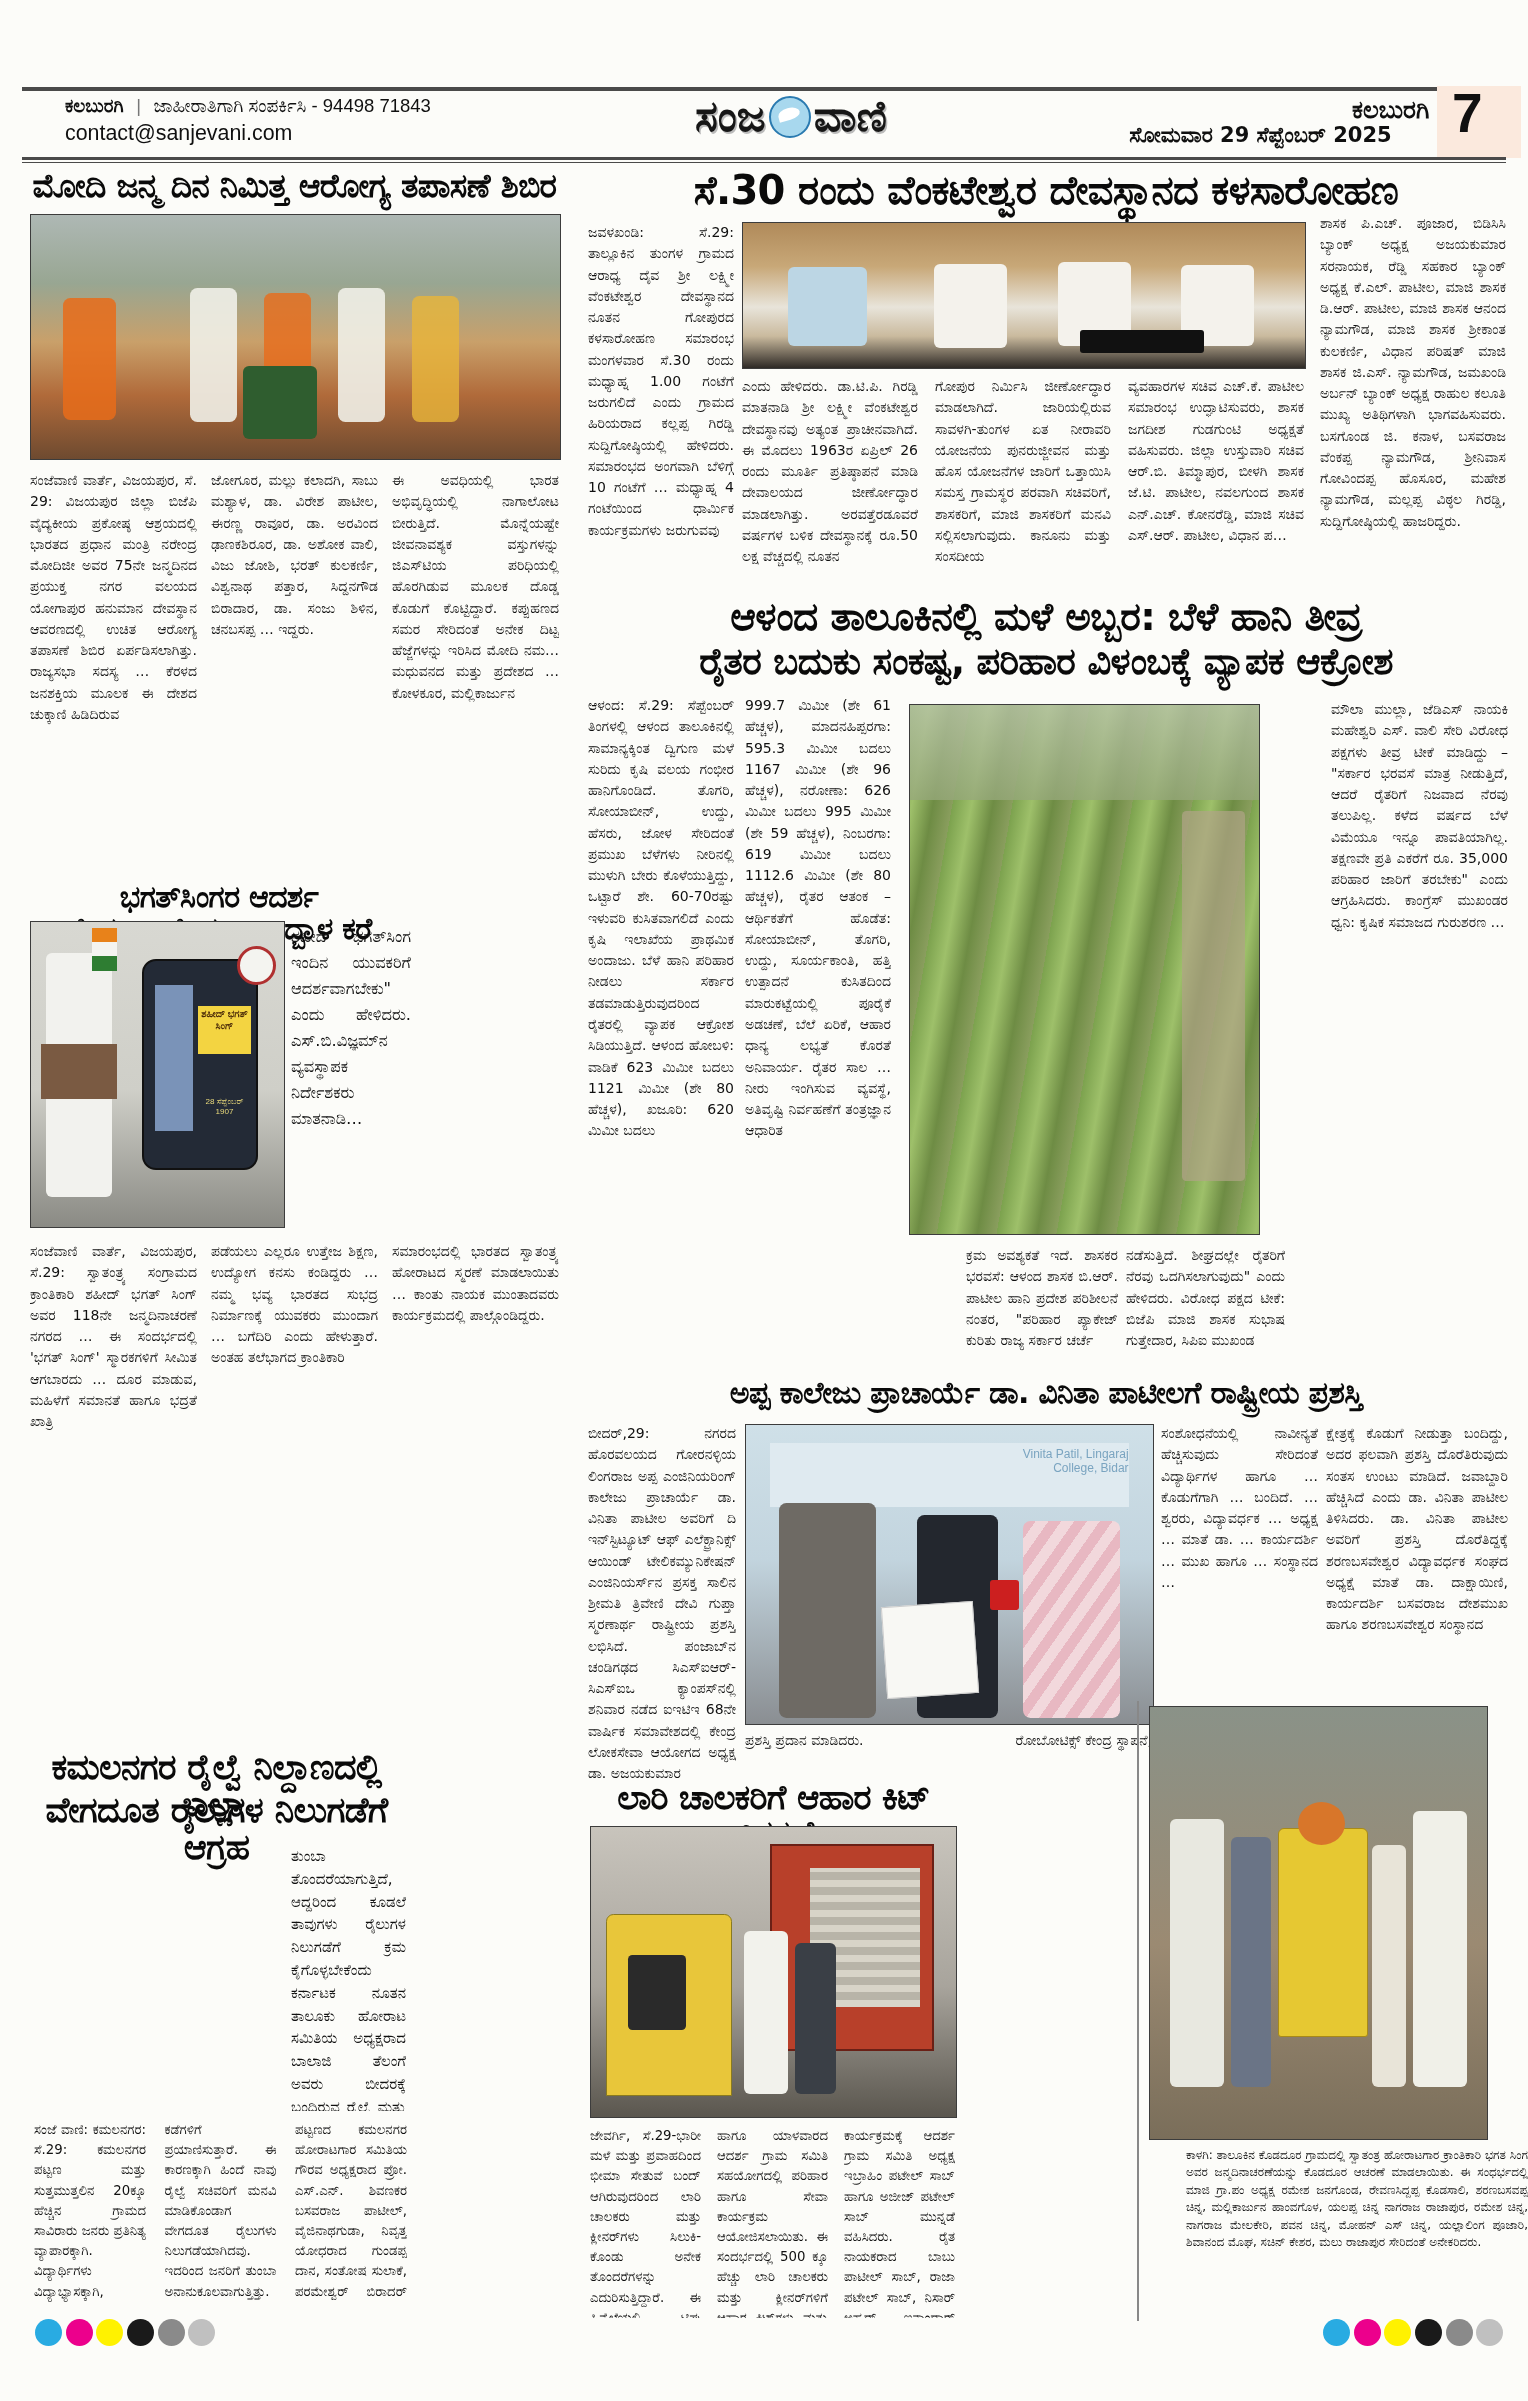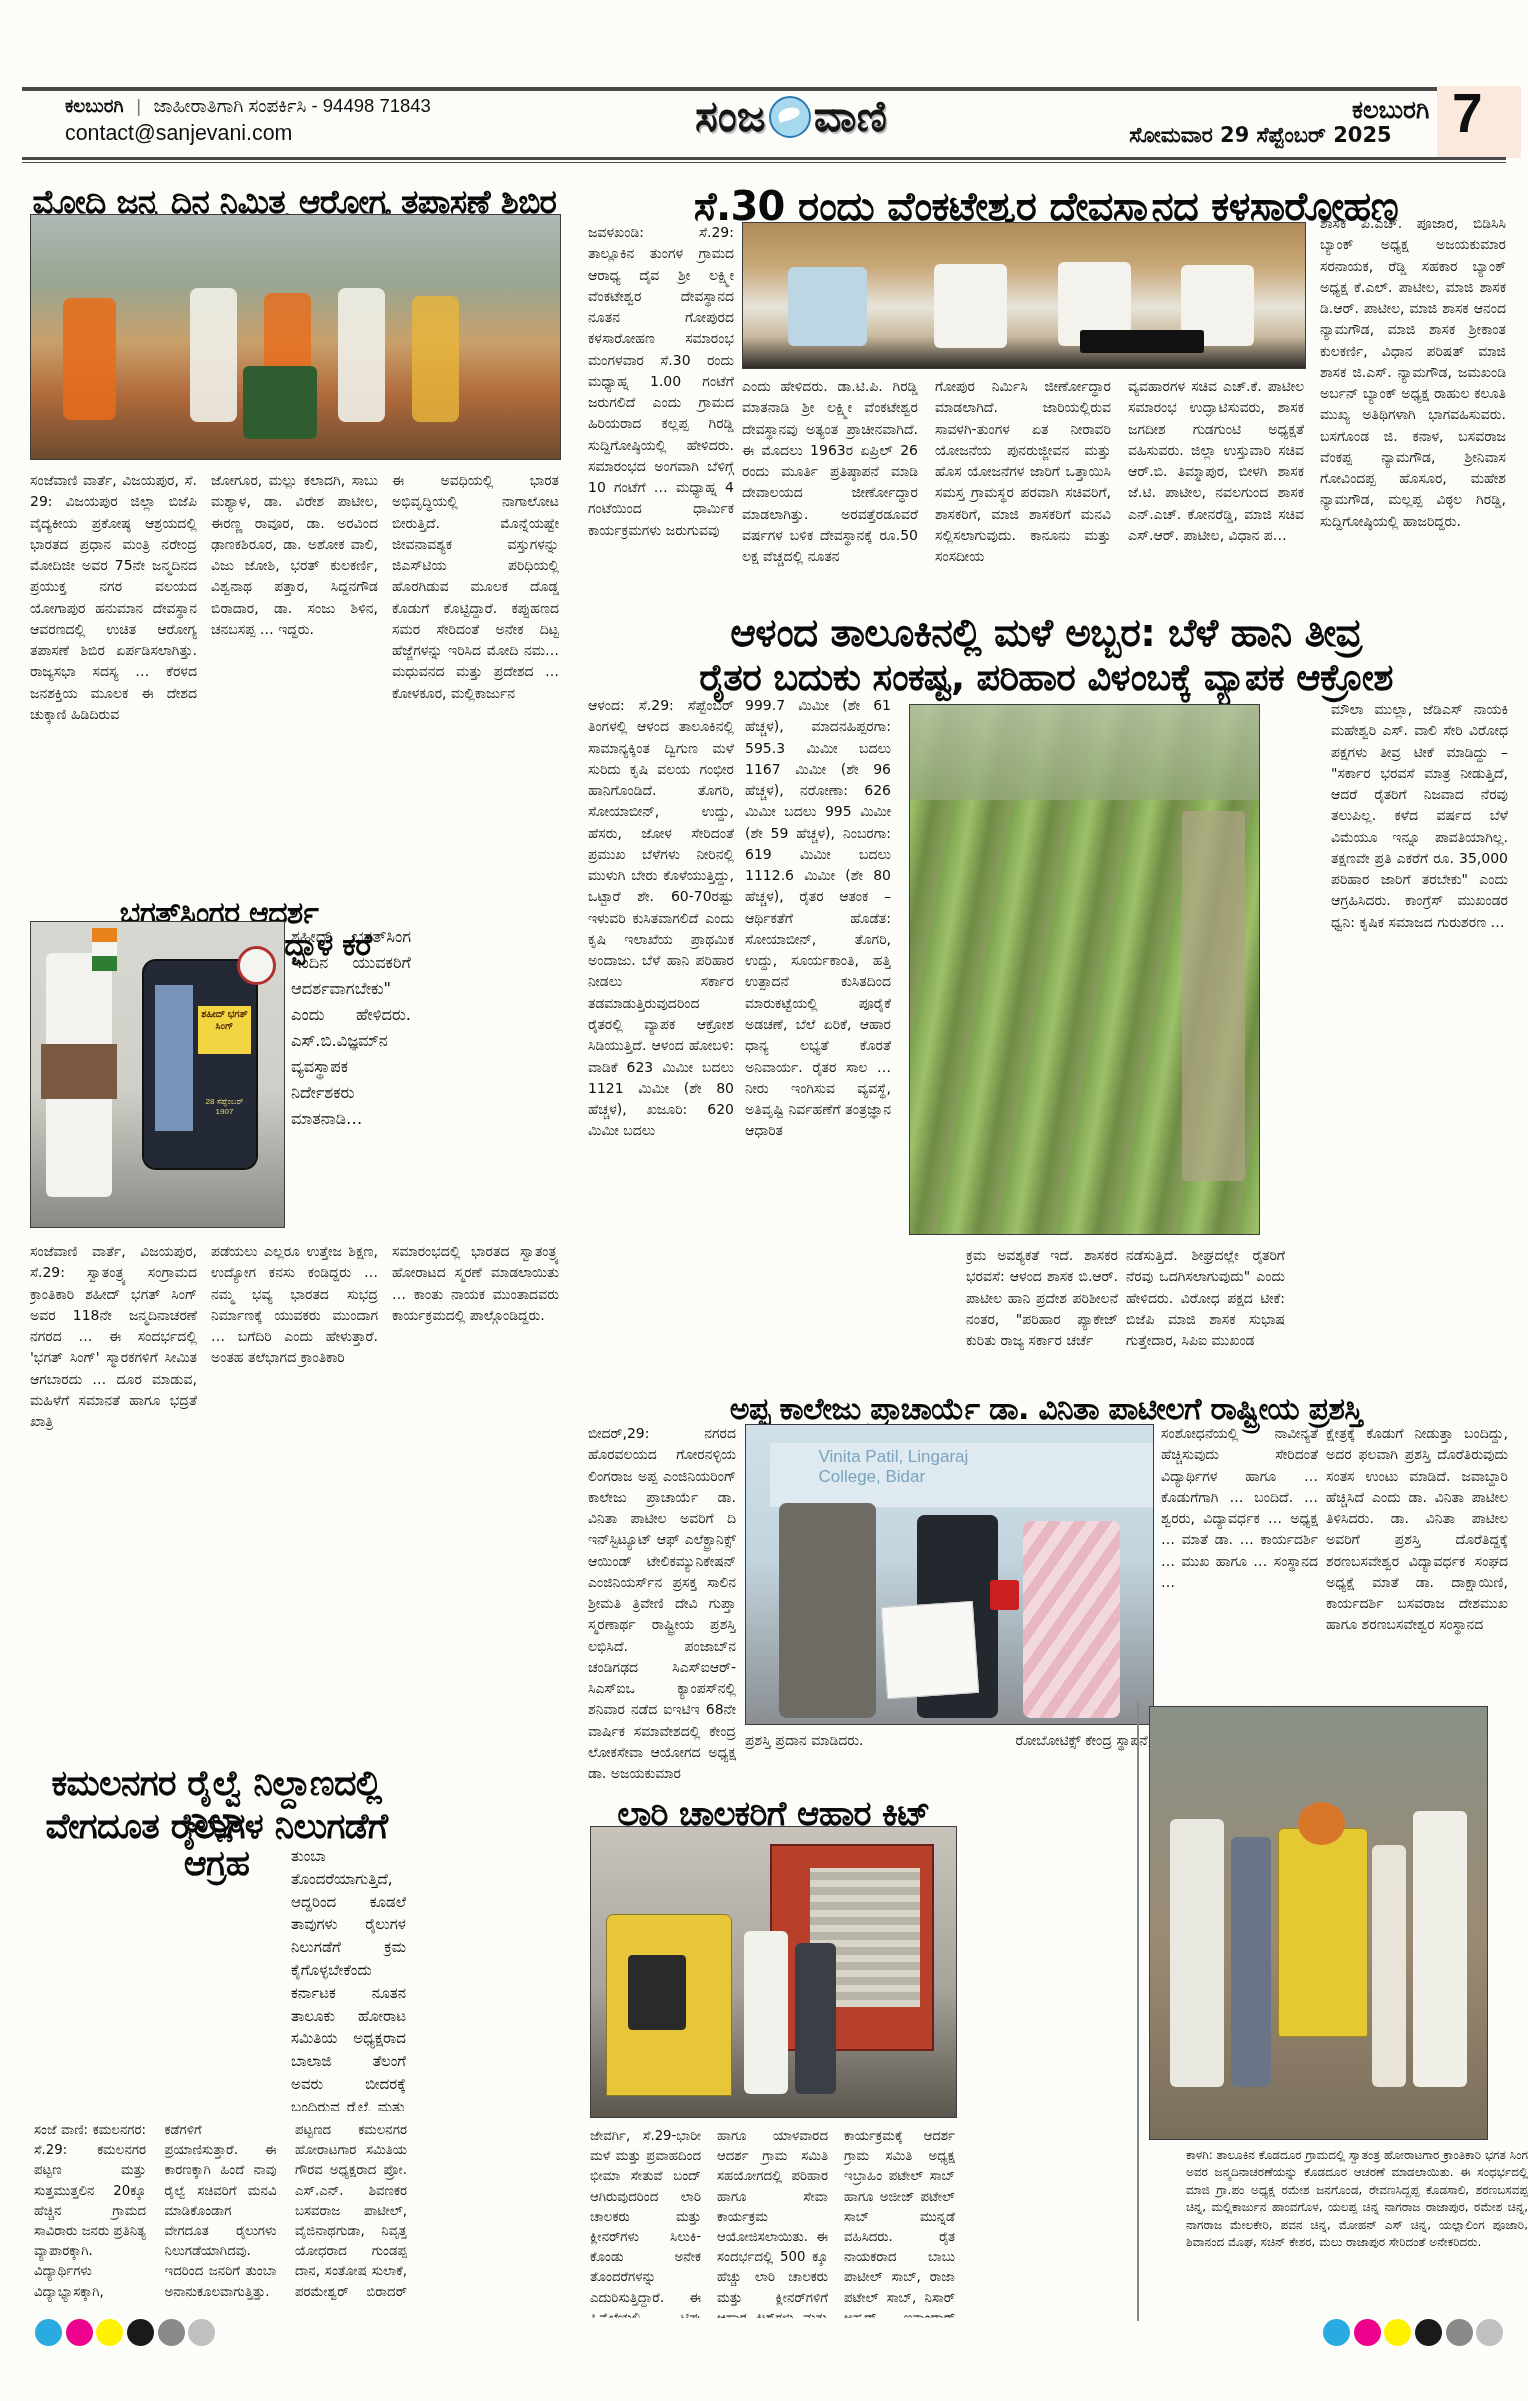--- a/index.html
+++ b/index.html
@@ -1,21 +1,21 @@
 <!DOCTYPE html>
 <html style="font-size:12px"><head>
 <meta charset="utf-8">
 <style>
   html,body{margin:0;padding:0;background:#d9d9d9;}
   .page{position:relative;width:1528px;height:2401px;background:#fcfcf9;color:#101010;
         font-family:"Liberation Sans","DejaVu Sans",sans-serif;overflow:hidden;margin:0 auto;}
   .abs{position:absolute;}
   .rule{background:#4a4a4a;}
   .headline{font-weight:bold;text-align:center;line-height:1.06;color:#0a0a0a;
-            font-family:"DejaVu Sans","Liberation Sans",sans-serif;letter-spacing:-0.7px;margin-top:16px;}
+            font-family:"DejaVu Sans","Liberation Sans",sans-serif;letter-spacing:-0.7px;}
   .body-col{font-size:14px;line-height:1.52;text-align:justify;overflow:hidden;
             font-family:"DejaVu Sans","Liberation Sans",sans-serif;}
   .cols{display:flex;justify-content:space-between;}
   .photo{position:absolute;border:0.7px solid #3c3c3c;overflow:hidden;}
   .caption{font-size:12px;line-height:1.45;text-align:justify;overflow:hidden;
            font-family:"DejaVu Sans","Liberation Sans",sans-serif;margin-left:40px;}
   .dot{width:27px;height:27px;border-radius:50%;display:inline-block;margin-right:3.7px;}
   .logo-part{font-size:43px;font-weight:900;color:#161616;
              font-family:"DejaVu Sans","Liberation Sans",sans-serif;
              text-shadow:1.5px 1.5px 0 #bbb;}
@@ -103,21 +103,21 @@
 
   <div class="abs body-col" style="left:966px;top:1245px;width:152px;height:142px;">ಕ್ರಮ ಅವಶ್ಯಕತೆ ಇದೆ. ಶಾಸಕರ ಭರವಸೆ: ಆಳಂದ ಶಾಸಕ ಬಿ.ಆರ್. ಪಾಟೀಲ ಹಾನಿ ಪ್ರದೇಶ ಪರಿಶೀಲನೆ ನಂತರ, "ಪರಿಹಾರ ಪ್ಯಾಕೇಜ್ ಕುರಿತು ರಾಜ್ಯ ಸರ್ಕಾರ ಚರ್ಚೆ</div>
   <div class="abs body-col" style="left:1126px;top:1245px;width:159px;height:142px;">ನಡೆಸುತ್ತಿದೆ. ಶೀಘ್ರದಲ್ಲೇ ರೈತರಿಗೆ ನೆರವು ಒದಗಿಸಲಾಗುವುದು" ಎಂದು ಹೇಳಿದರು. ವಿರೋಧ ಪಕ್ಷದ ಟೀಕೆ: ಬಿಜೆಪಿ ಮಾಜಿ ಶಾಸಕ ಸುಭಾಷ ಗುತ್ತೇದಾರ, ಸಿಪಿಐ ಮುಖಂಡ</div>
   <div class="abs body-col" style="left:1331px;top:699px;width:177px;height:688px;">ಮೌಲಾ ಮುಲ್ಲಾ, ಜೆಡಿಎಸ್ ನಾಯಕಿ ಮಹೇಶ್ವರಿ ಎಸ್. ವಾಲಿ ಸೇರಿ ವಿರೋಧ ಪಕ್ಷಗಳು ತೀವ್ರ ಟೀಕೆ ಮಾಡಿದ್ದು – "ಸರ್ಕಾರ ಭರವಸೆ ಮಾತ್ರ ನೀಡುತ್ತಿದೆ, ಆದರೆ ರೈತರಿಗೆ ನಿಜವಾದ ನೆರವು ತಲುಪಿಲ್ಲ. ಕಳೆದ ವರ್ಷದ ಬೆಳೆ ವಿಮೆಯೂ ಇನ್ನೂ ಪಾವತಿಯಾಗಿಲ್ಲ. ತಕ್ಷಣವೇ ಪ್ರತಿ ಎಕರೆಗೆ ರೂ. 35,000 ಪರಿಹಾರ ಜಾರಿಗೆ ತರಬೇಕು" ಎಂದು ಆಗ್ರಹಿಸಿದರು. ಕಾಂಗ್ರೆಸ್ ಮುಖಂಡರ ಧ್ವನಿ: ಕೃಷಿಕ ಸಮಾಜದ ಗುರುಶರಣ …</div>
 
   <div class="abs headline" style="left:584px;top:1377px;width:924px;font-size:30px;">ಅಪ್ಪ ಕಾಲೇಜು ಪ್ರಾಚಾರ್ಯೆ ಡಾ. ವಿನಿತಾ ಪಾಟೀಲಗೆ ರಾಷ್ಟ್ರೀಯ ಪ್ರಶಸ್ತಿ</div>
 
   <div class="abs body-col" style="left:588px;top:1423px;width:148px;height:370px;">ಬೀದರ್,29: ನಗರದ ಹೊರವಲಯದ ಗೋರನಳ್ಳಿಯ ಲಿಂಗರಾಜ ಅಪ್ಪ ಎಂಜಿನಿಯರಿಂಗ್ ಕಾಲೇಜು ಪ್ರಾಚಾರ್ಯೆ ಡಾ. ವಿನಿತಾ ಪಾಟೀಲ ಅವರಿಗೆ ದಿ ಇನ್‌ಸ್ಟಿಟ್ಯೂಟ್ ಆಫ್ ಎಲೆಕ್ಟ್ರಾನಿಕ್ಸ್ ಆಯಿಂಡ್ ಟೇಲಿಕಮ್ಯುನಿಕೇಷನ್ ಎಂಜಿನಿಯರ್ಸ್‌ನ ಪ್ರಸಕ್ತ ಸಾಲಿನ ಶ್ರೀಮತಿ ತ್ರಿವೇಣಿ ದೇವಿ ಗುಪ್ತಾ ಸ್ಮರಣಾರ್ಥ ರಾಷ್ಟ್ರೀಯ ಪ್ರಶಸ್ತಿ ಲಭಿಸಿದೆ. ಪಂಜಾಬ್‌ನ ಚಂಡಿಗಢದ ಸಿಎಸ್‌ಐಆರ್-ಸಿಎಸ್‌ಐಒ ಕ್ಯಾಂಪಸ್‌ನಲ್ಲಿ ಶನಿವಾರ ನಡೆದ ಐಇಟಿಇ 68ನೇ ವಾರ್ಷಿಕ ಸಮಾವೇಶದಲ್ಲಿ ಕೇಂದ್ರ ಲೋಕಸೇವಾ ಆಯೋಗದ ಅಧ್ಯಕ್ಷ ಡಾ. ಅಜಯಕುಮಾರ</div>
 
   <div class="photo" style="left:745px;top:1424px;width:407px;height:299px;background:linear-gradient(180deg,#cfe0e8 0%,#c2d4de 45%,#8a8e92 100%);">
-    <div style="position:absolute;left:6%;top:6%;width:88%;height:20%;background:#dfeaf0;color:#7aa4c0;font-size:17px;text-align:left;padding-top:4.4px;padding-left:48px;">
+    <div style="position:absolute;left:6%;top:6%;width:88%;height:20%;background:#dfeaf0;color:#7aa4c0;font-size:12px;text-align:right;padding-top:4.4px;">
       <div>Vinita Patil, Lingaraj</div>
       <div>College, Bidar</div>
     </div>
     <div style="position:absolute;left:8%;top:26%;width:24%;height:72%;background:#6e6a64;border-radius:7.4px;"></div>
     <div style="position:absolute;left:42%;top:30%;width:20%;height:68%;background:#23272e;border-radius:7.4px;"></div>
     <div style="position:absolute;left:68%;top:32%;width:24%;height:66%;background:repeating-linear-gradient(125deg,#e8b8c2 0 10.4px,#f2d8dc 10.4px 21px);border-radius:7.4px;"></div>
     <div style="position:absolute;left:34%;top:60%;width:22%;height:30%;background:#f8f8f4;border:0.7px solid #ccc;transform:rotate(-4deg);"></div>
     <div style="position:absolute;left:60%;top:52%;width:7%;height:10%;background:#cc1f1f;border-radius:3px;"></div>
   </div>
 

